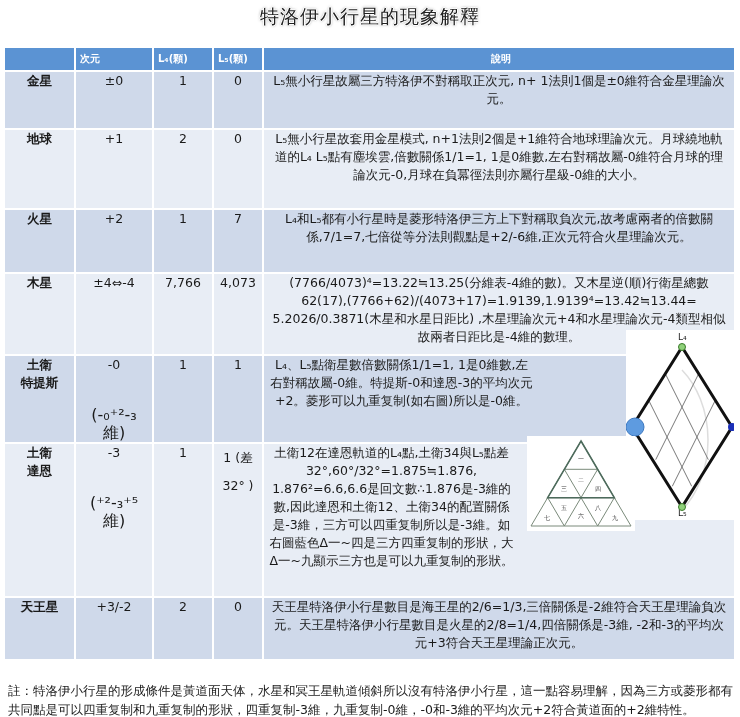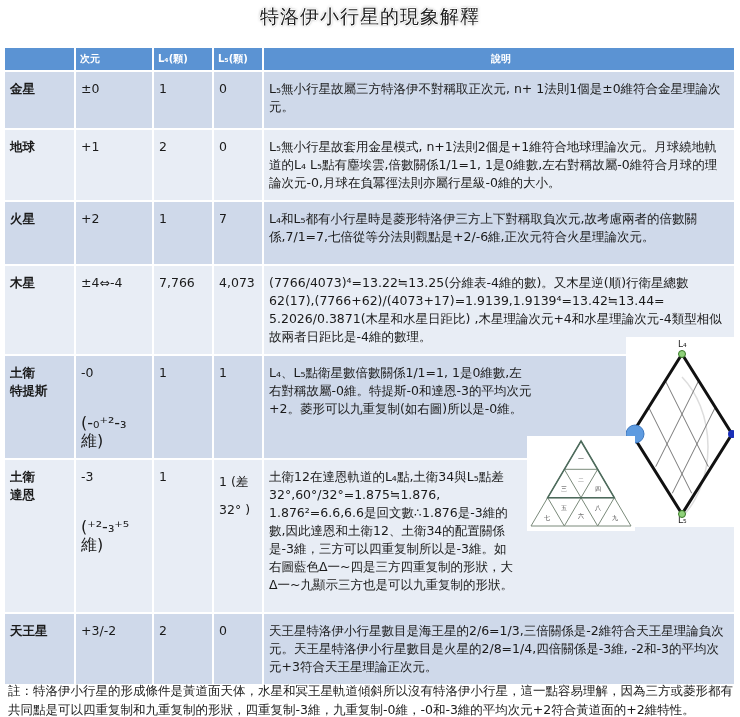--- a/index.html
+++ b/index.html
@@ -16,38 +16,38 @@
   table.main {
     position: absolute; top: 48px; left: 5px; width: 731px;
     border-collapse: collapse; table-layout: fixed;
   }
   table.main th {
     background: #5b93d3; color: #fff; font-weight: bold; font-size: 10px;
     height: 22px; text-align: left; padding: 0 0 0 4px; border-right: 2px solid #fff;
   }
   table.main th.desc { text-align: center; }
   table.main td {
-    vertical-align: top; font-size: 12.5px; line-height: 18px; padding: 8px 5px;
-    border-right: 2px solid #fff; border-top: 2px solid #fff;
+    vertical-align: top; font-size: 12.5px; line-height: 18px; padding: 0 5px;
+    border-right: 2px solid #fff; border-top: 2px solid #fff; text-align: center;
   }
   table.main tr.dark td { background: #cfd9ea; }
   table.main tr.light td { background: #e8edf5; }
   td.planet { font-weight: bold; font-size: 15px; line-height: 19px; }
   td.text { font-size: 12.5px; }
   .sub { font-size: 16px; margin-top: 32px; }
   .note {
     position: absolute; top: 681px; left: 8px; width: 726px;
     font-size: 12.5px; line-height: 19px; color: #1a1a1a;
   }
   .fig-tri {
     position: absolute; left: 527px; top: 436px; width: 108px; height: 95px;
     background: #fff;
   }
   .fig-diamond {
-    position: absolute; left: 626px; top: 337px; width: 108px; height: 190px;
+    position: absolute; left: 626px; top: 330px; width: 108px; height: 190px;
     background: #fff;
   }
 </style>
 </head>
 <body>
 
 <div class="title">特洛伊小行星的現象解釋</div>
 
 <table class="main">
   <colgroup>
@@ -67,21 +67,21 @@
     </tr>
   </thead>
   <tbody>
     <tr class="dark" style="height:58px">
       <td class="planet">金星</td>
       <td>±0</td>
       <td>1</td>
       <td>0</td>
       <td class="text">L₅無小行星故屬三方特洛伊不對稱取正次元, n+ 1法則1個是±0維符合金星理論次元。</td>
     </tr>
-    <tr class="light" style="height:68px">
+    <tr class="light" style="height:80px">
       <td class="planet">地球</td>
       <td>+1</td>
       <td>2</td>
       <td>0</td>
       <td class="text">L₅無小行星故套用金星模式, n+1法則2個是+1維符合地球理論次元。月球繞地軌道的L₄ L₅點有塵埃雲,倍數關係1/1=1, 1是0維數,左右對稱故屬-0維符合月球的理論次元-0,月球在負冪徑法則亦屬行星級-0維的大小。</td>
     </tr>
     <tr class="dark" style="height:64px">
       <td class="planet">火星</td>
       <td>+2</td>
       <td>1</td>

